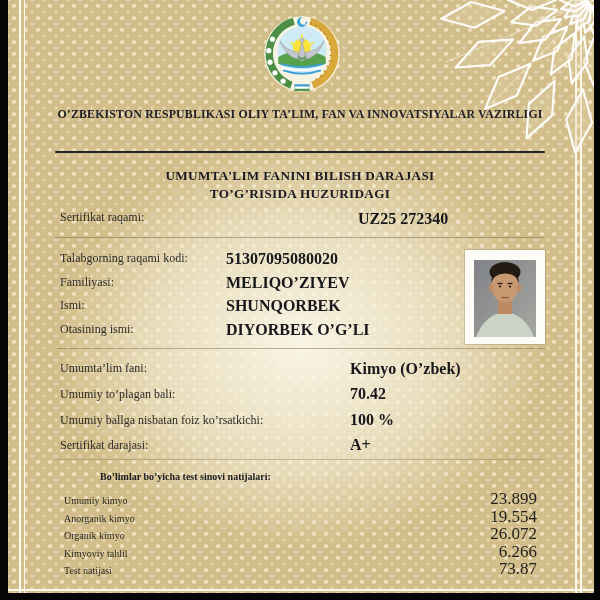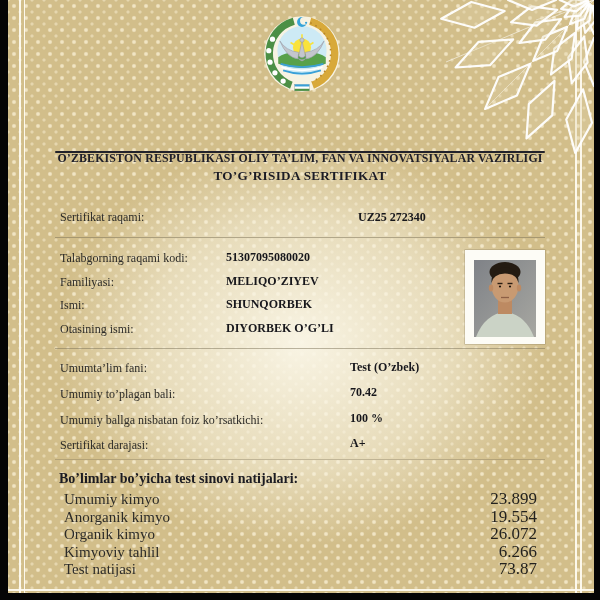--- a/index.html
+++ b/index.html
@@ -19,30 +19,30 @@
       radial-gradient(circle, rgba(236,222,186,.75) 1px, rgba(236,222,186,0) 2.2px);
     background-size:auto,12px 12px,12px 12px;
     background-position:center, 0 0, 6px 6px;
   }
   .vline{position:absolute;top:0;bottom:0;width:1.6px;background:rgba(255,253,244,.92);}
   .hline-bottom{position:absolute;left:0;right:0;bottom:2px;height:1.6px;background:rgba(255,253,244,.92);}
   #ornament{position:absolute;top:0;right:6px;width:168px;height:168px;}
   #overlay{position:absolute;left:0;top:0;width:600px;height:600px;}
   .abs{position:absolute;}
   .center{left:40px;width:520px;text-align:center;}
-  .ministry{font-size:11.8px;font-weight:bold;line-height:14.5px;color:#20202a;letter-spacing:.2px;margin-top:44px;}
+  .ministry{font-size:11.8px;font-weight:bold;line-height:14.5px;color:#20202a;letter-spacing:.2px;}
   .cert-title{font-size:13.2px;font-weight:bold;line-height:17.5px;color:#1b1b24;letter-spacing:.3px;}
   .rule-thick{left:55px;width:490px;height:2.4px;background:#22222a;border-radius:1px;}
   .rule-thin{left:55px;width:490px;height:1px;background:rgba(122,111,85,.5);}
   .lbl{font-size:12px;color:#2c2b28;}
-  .val{font-size:12px;font-weight:bold;color:#17171c;}
+  .val{font-size:16px;font-weight:bold;color:#17171c;}
   .row{white-space:nowrap;}
-  .results-heading{font-size:14px;font-weight:bold;color:#1b1b22;}
+  .results-heading{font-size:10px;font-weight:bold;color:#1b1b22;margin-left:41px;}
   .res-row{position:absolute;left:64px;width:473px;height:17.5px;display:flex;justify-content:space-between;align-items:baseline;}
-  .res-lbl{font-size:15px;color:#2c2b28;}
+  .res-lbl{font-size:10px;color:#2c2b28;}
   .res-val{font-size:17px;color:#23221f;}
   #photo{position:absolute;left:465px;top:250px;width:80px;height:94px;box-shadow:0 0 0 .5px rgba(120,108,80,.5);}
 </style>
 </head>
 <body>
 
 <div id="page">
   <div id="paper">
     <div class="vline" style="left:11px"></div>
     <div class="vline" style="left:15.5px"></div>
@@ -127,21 +127,22 @@
       </g>
     </svg>
 
     <div class="abs center ministry" style="top:107px">
       <div>O’ZBEKISTON RESPUBLIKASI OLIY TA’LIM, FAN VA INNOVATSIYALAR VAZIRLIGI</div>
     </div>
 
     <div class="abs rule-thick" style="top:151px"></div>
 
     <div class="abs center cert-title" style="top:167px">
-      <div>TO’G’RISIDA SERTIFIKAT</div>
+      <div>UMUMTA’LIM FANINI BILISH DARAJASI</div>
+      <div>TO’G’RISIDA HUZURIDAGI</div>
     </div>
 
     <div class="abs row" style="top:210px;left:0;width:600px">
       <span class="abs lbl" style="left:60px">Sertifikat raqami:</span>
       <span class="abs val" style="left:358px">UZ25 272340</span>
     </div>
 
     <div class="abs rule-thin" style="top:237px"></div>
 
     <svg id="photo" viewBox="0 0 80 94">
@@ -175,21 +176,21 @@
       <span class="abs lbl" style="left:60px;top:298px">Ismi:</span>
       <span class="abs val" style="left:226px;top:297px">SHUNQORBEK</span>
       <span class="abs lbl" style="left:60px;top:321.5px">Otasining ismi:</span>
       <span class="abs val" style="left:226px;top:320.5px">DIYORBEK O’G’LI</span>
     </div>
 
     <div class="abs rule-thin" style="top:348px"></div>
 
     <div>
       <span class="abs lbl" style="left:60px;top:361px">Umumta’lim fani:</span>
-      <span class="abs val" style="left:350px;top:360px">Test (O’zbek)</span>
+      <span class="abs val" style="left:350px;top:360px">Kimyo (O’zbek)</span>
       <span class="abs lbl" style="left:60px;top:387px">Umumiy to’plagan bali:</span>
       <span class="abs val" style="left:350px;top:385px">70.42</span>
       <span class="abs lbl" style="left:60px;top:412.5px">Umumiy ballga nisbatan foiz ko’rsatkichi:</span>
       <span class="abs val" style="left:350px;top:410.5px">100 %</span>
       <span class="abs lbl" style="left:60px;top:438px">Sertifikat darajasi:</span>
       <span class="abs val" style="left:350px;top:436px">A+</span>
     </div>
 
     <div class="abs rule-thin" style="top:459px;opacity:.7"></div>
 

